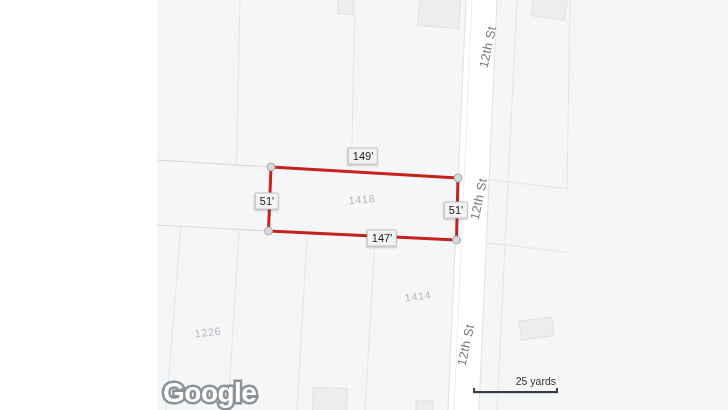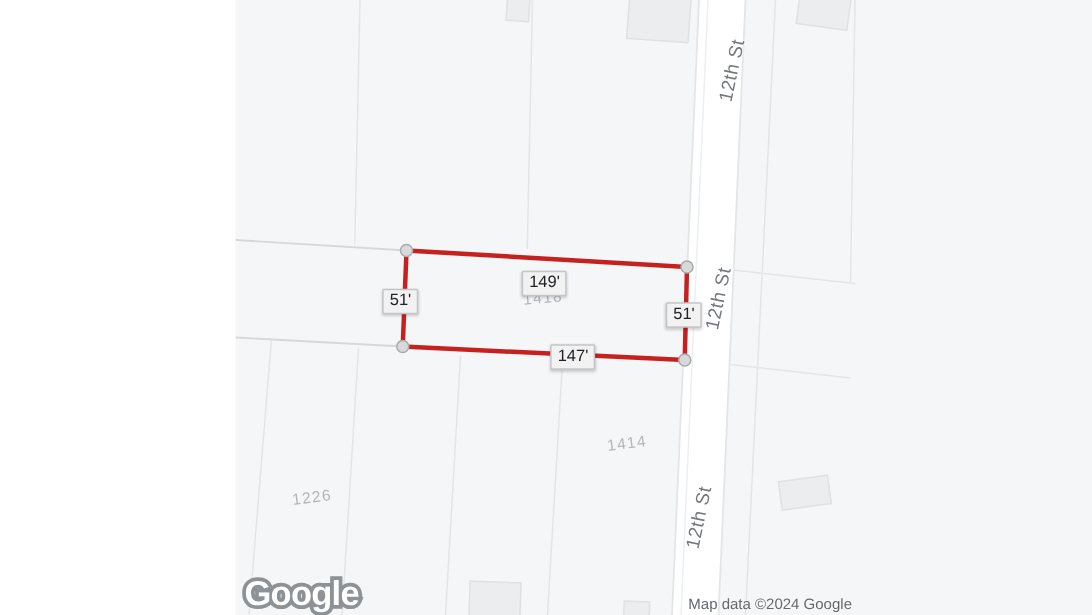--- a/index.html
+++ b/index.html
@@ -14,21 +14,21 @@
   .stage{position:relative;width:728px;height:410px;overflow:hidden;
          font-family:"Liberation Sans",sans-serif;background:var(--road);}
   .stage svg{position:absolute;left:0;top:0;}
   .ovl{position:absolute;transform:translate(-50%,-50%);white-space:nowrap;}
   .measure{background:var(--label_bg);border:1px solid var(--label_border);
            color:var(--label_text);font-size:11px;line-height:13px;padding:1px 4px;
            border-radius:1px;box-shadow:0 1px 2px rgba(0,0,0,.18);}
   .parcel-num{color:var(--muted_text);font-size:10.5px;letter-spacing:.8px;}
   .street{color:var(--street_text);font-size:12.5px;letter-spacing:.4px;
           text-shadow:0 0 2px #fff,0 0 2px #fff,0 0 3px #fff;}
-  .logo{position:absolute;left:163px;bottom:1px;font-size:23px;font-weight:bold;
+  .logo{position:absolute;left:163px;bottom:1px;font-size:28px;font-weight:bold;
         letter-spacing:-.5px;color:#fff;-webkit-text-stroke:5px var(--logo_stroke);
         paint-order:stroke fill;}
   .scale{position:absolute;right:170px;bottom:17px;width:85px;text-align:right;}
   .scale-label{color:var(--scale_text);font-size:10.5px;margin-right:2px;
                text-shadow:0 0 2px #fff,0 0 2px #fff;}
   .scale-bar{margin-top:1px;height:5px;width:85px;box-sizing:border-box;
              border:2px solid #3a3d3f;border-top:none;
              box-shadow:0 1px 0 rgba(190,210,230,.8);}
   .attr{position:absolute;right:160px;bottom:1px;color:var(--attr_text);
         font-size:10px;text-shadow:0 0 2px #fff;}
@@ -92,23 +92,26 @@
   </svg>
 
   <div class="ovl street" style="left:488px;top:47px;transform:translate(-50%,-50%) rotate(-78deg)">12th St</div>
   <div class="ovl street" style="left:479px;top:199px;transform:translate(-50%,-50%) rotate(-78deg)">12th St</div>
   <div class="ovl street" style="left:466px;top:345px;transform:translate(-50%,-50%) rotate(-78deg)">12th St</div>
 
   <div class="ovl parcel-num" style="left:362px;top:199px;transform:translate(-50%,-50%) rotate(-5deg)">1418</div>
   <div class="ovl parcel-num" style="left:418px;top:296px;transform:translate(-50%,-50%) rotate(-7deg)">1414</div>
   <div class="ovl parcel-num" style="left:208px;top:332px;transform:translate(-50%,-50%) rotate(-7deg)">1226</div>
 
-  <div class="ovl measure" style="left:363px;top:189px">149'</div>
+  <div class="ovl measure" style="left:363px;top:156px">149'</div>
   <div class="ovl measure" style="left:267px;top:201px">51'</div>
   <div class="ovl measure" style="left:456px;top:210px">51'</div>
   <div class="ovl measure" style="left:382px;top:238px">147'</div>
 
   <div class="logo">Google</div>
 
+  <div class="scale">
+    <div class="scale-label">25 yards</div>
+    <div class="scale-bar"></div>
+  </div>
 
-  <div class="attr">Map data ©2024 Google</div>
 
 </div>
 
 </body></html>

